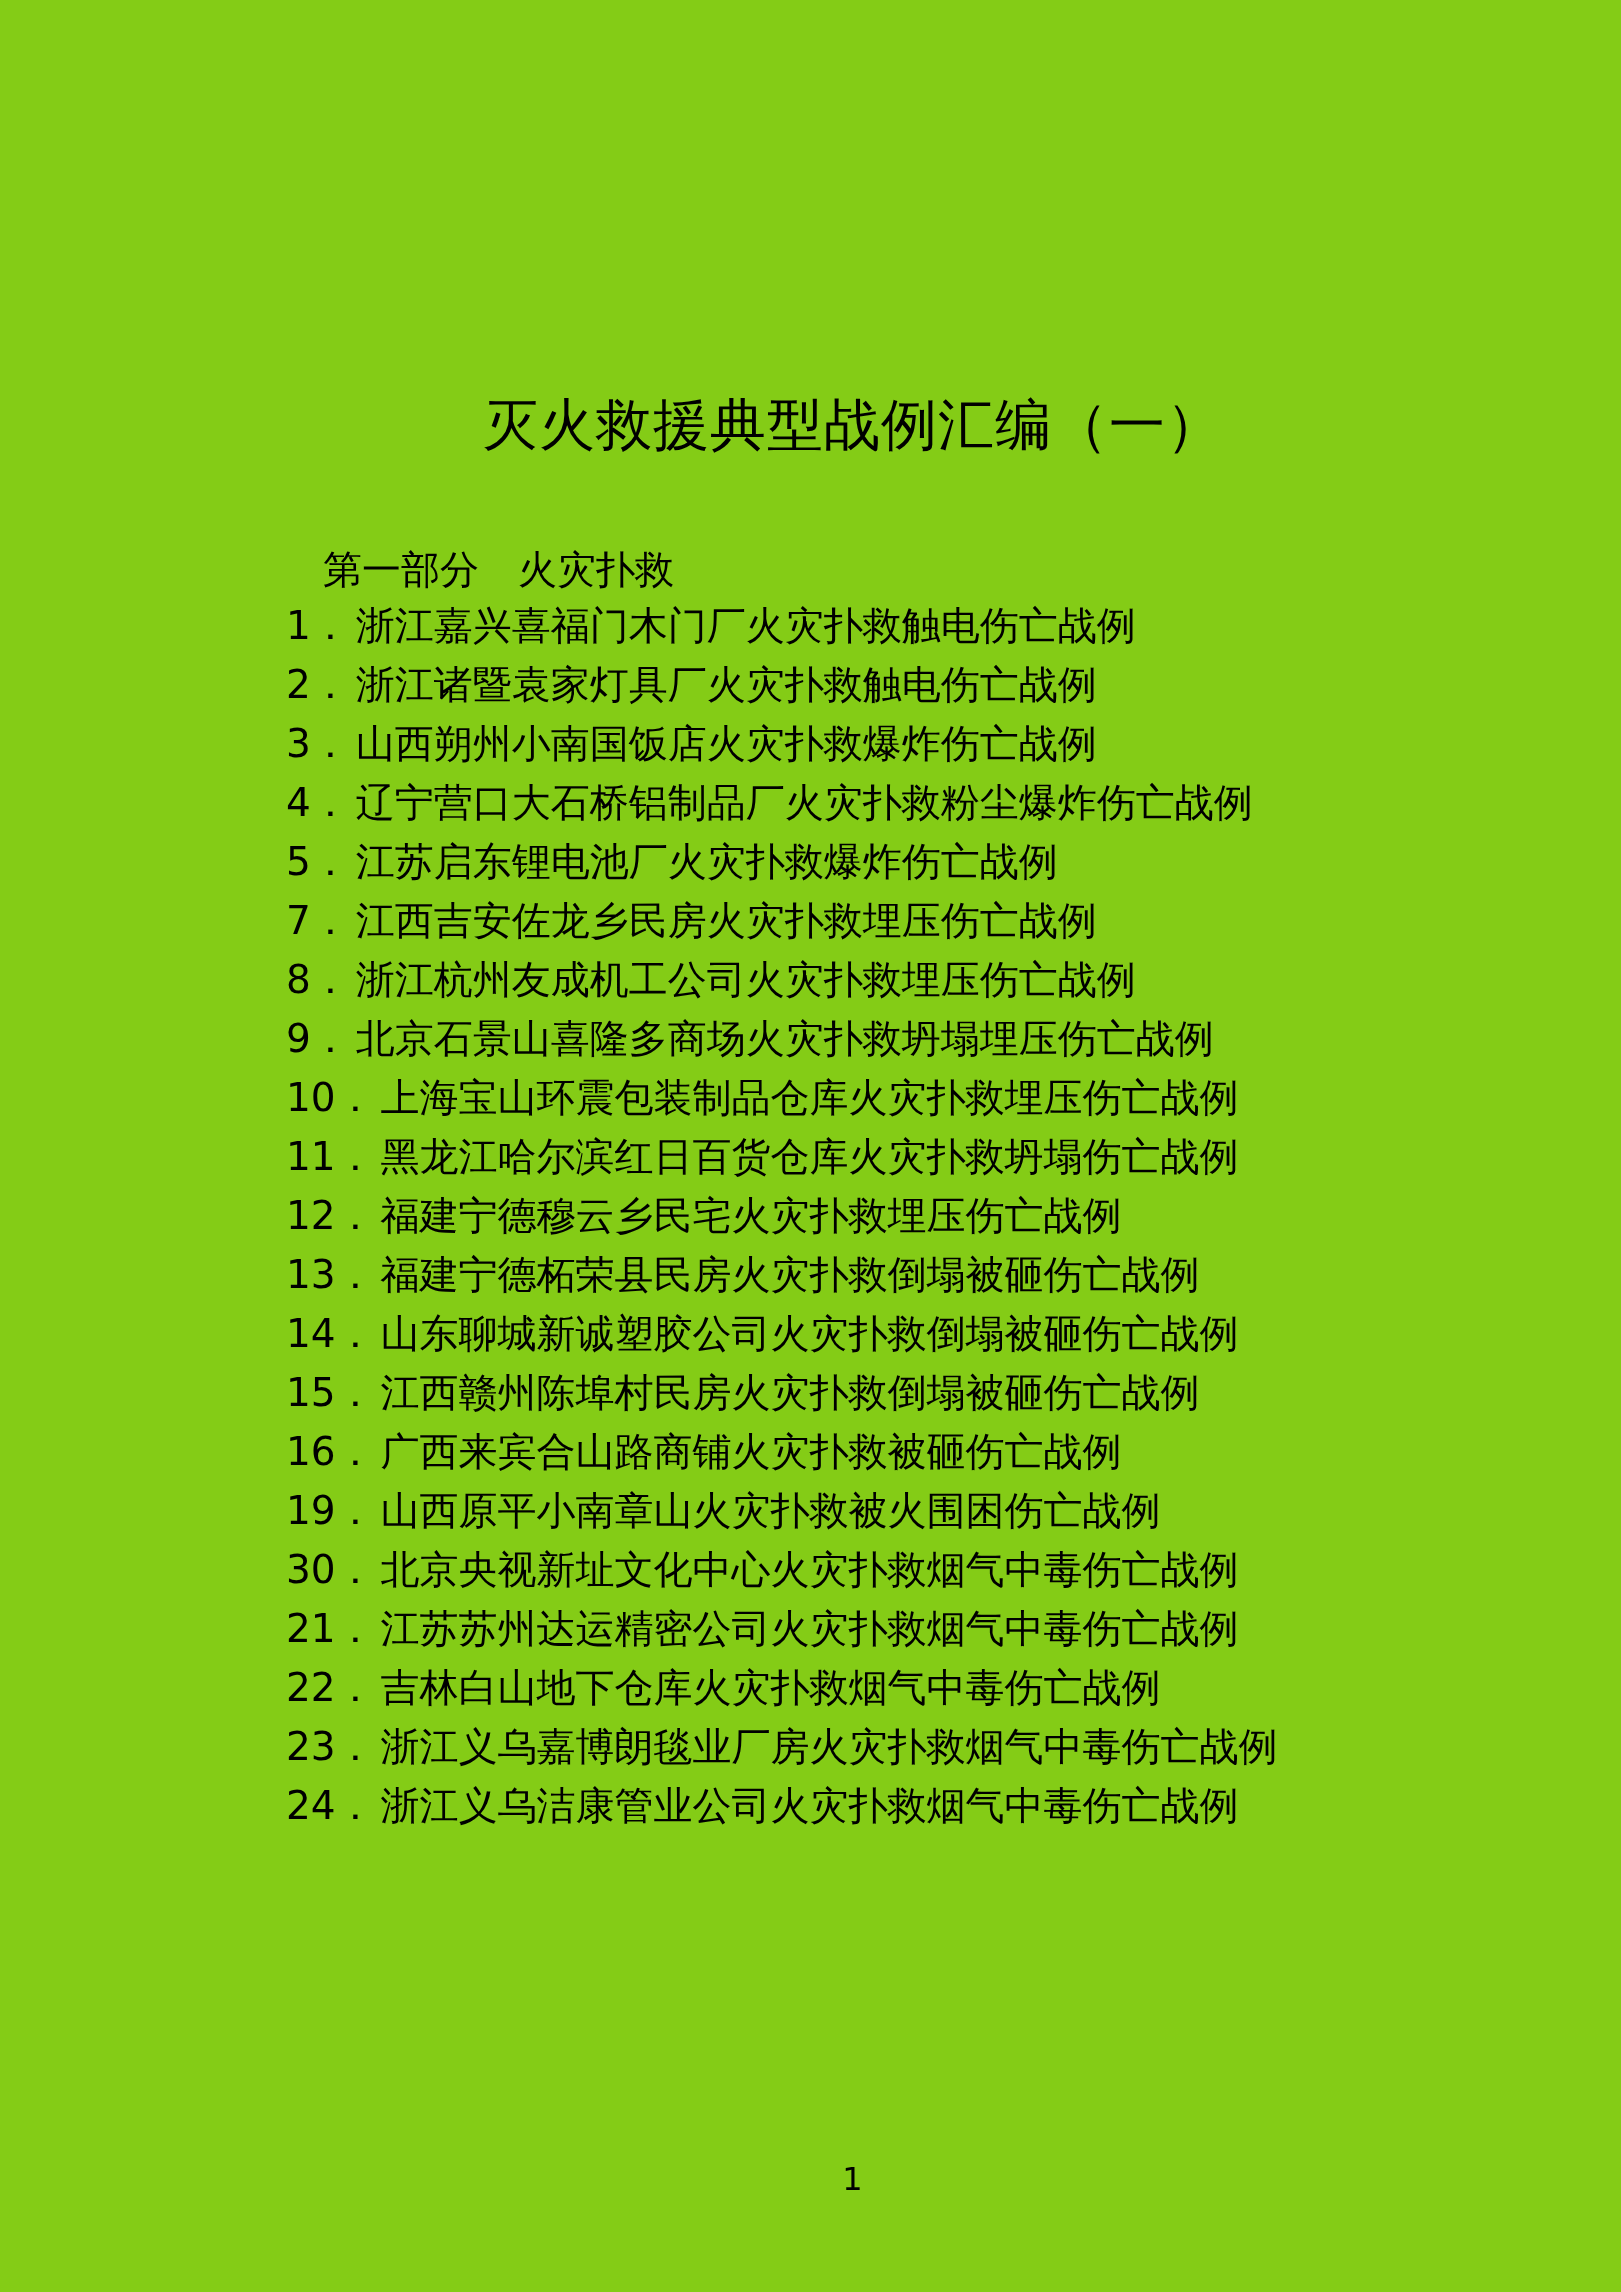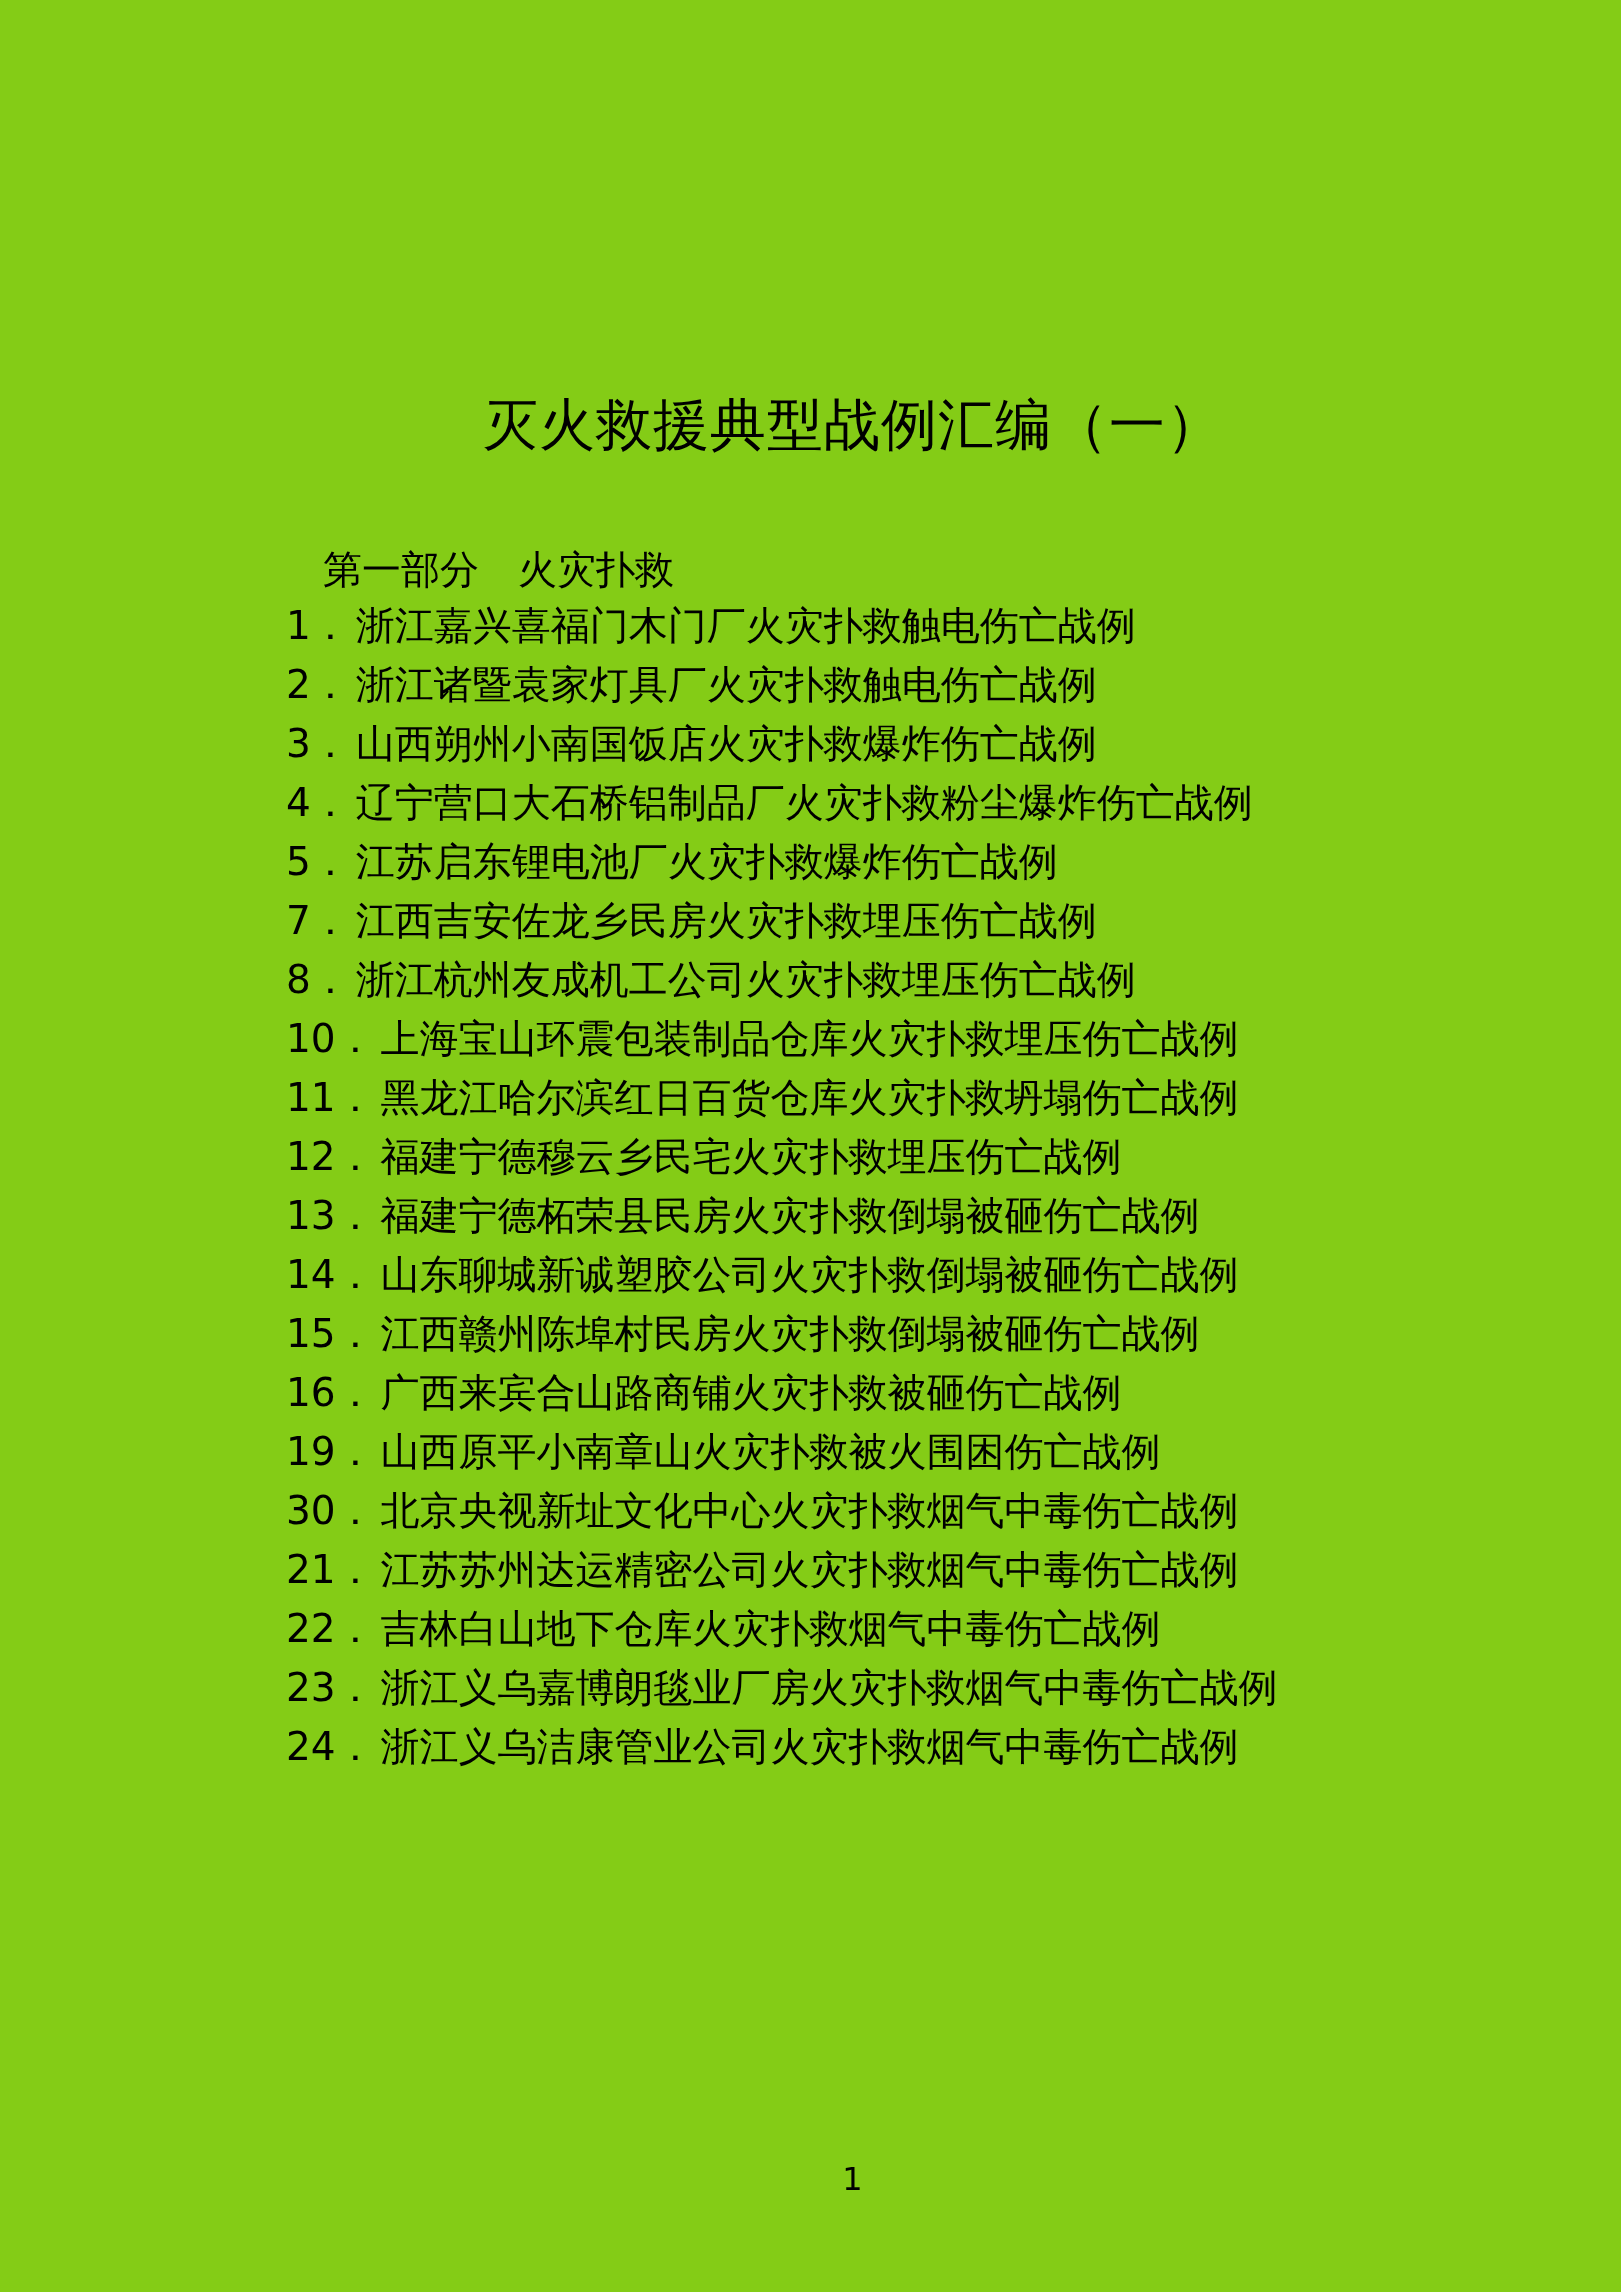--- a/index.html
+++ b/index.html
@@ -86,20 +86,21 @@
 
   <li class="toc-item"><span class="toc-num">4．</span><span class="toc-text">辽宁营口大石桥铝制品厂火灾扑救粉尘爆炸伤亡战例</span></li>
 
   <li class="toc-item"><span class="toc-num">5．</span><span class="toc-text">江苏启东锂电池厂火灾扑救爆炸伤亡战例</span></li>
 
 
   <li class="toc-item"><span class="toc-num">7．</span><span class="toc-text">江西吉安佐龙乡民房火灾扑救埋压伤亡战例</span></li>
 
   <li class="toc-item"><span class="toc-num">8．</span><span class="toc-text">浙江杭州友成机工公司火灾扑救埋压伤亡战例</span></li>
 
+  <li class="toc-item"><span class="toc-num">9．</span><span class="toc-text">北京石景山喜隆多商场火灾扑救坍塌埋压伤亡战例</span></li>
 
   <li class="toc-item"><span class="toc-num">10．</span><span class="toc-text">上海宝山环震包装制品仓库火灾扑救埋压伤亡战例</span></li>
 
   <li class="toc-item"><span class="toc-num">11．</span><span class="toc-text">黑龙江哈尔滨红日百货仓库火灾扑救坍塌伤亡战例</span></li>
 
   <li class="toc-item"><span class="toc-num">12．</span><span class="toc-text">福建宁德穆云乡民宅火灾扑救埋压伤亡战例</span></li>
 
   <li class="toc-item"><span class="toc-num">13．</span><span class="toc-text">福建宁德柘荣县民房火灾扑救倒塌被砸伤亡战例</span></li>
 
   <li class="toc-item"><span class="toc-num">14．</span><span class="toc-text">山东聊城新诚塑胶公司火灾扑救倒塌被砸伤亡战例</span></li>

